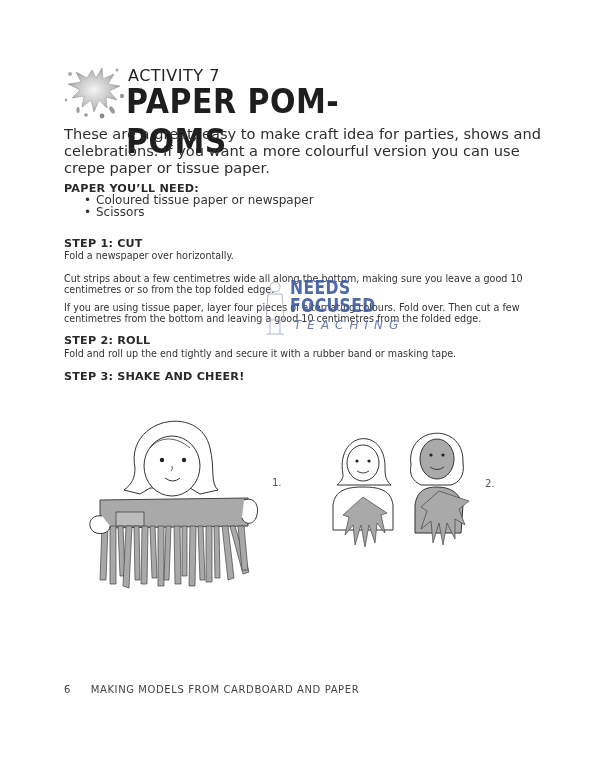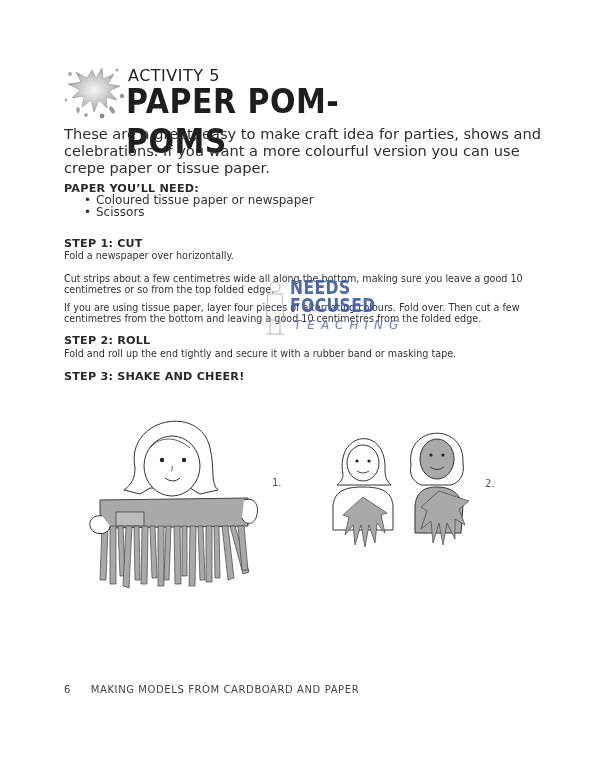--- a/index.html
+++ b/index.html
@@ -56,21 +56,21 @@
     <path d="M30 10 L34 18 L40 8 L41 19 L52 14 L46 24 L58 26 L47 31 L55 40 L44 37 L45 48 L37 40 L32 52 L29 40 L20 47 L22 36 L10 38 L18 30 L6 24 L19 22 L14 12 L25 18 Z" fill="url(#sg)" stroke="#999" stroke-width="0.6"></path>
     <circle cx="8" cy="14" r="2" fill="#aaa"></circle>
     <circle cx="55" cy="10" r="1.6" fill="#aaa"></circle>
     <circle cx="60" cy="36" r="2.2" fill="#999"></circle>
     <circle cx="24" cy="55" r="1.8" fill="#999"></circle>
     <circle cx="40" cy="56" r="2.4" fill="#888"></circle>
     <circle cx="4" cy="40" r="1.4" fill="#aaa"></circle>
     <ellipse cx="50" cy="50" rx="2.2" ry="4" fill="#999" transform="rotate(-30 50 50)"></ellipse>
     <ellipse cx="16" cy="50" rx="1.6" ry="3" fill="#999"></ellipse>
   </svg>
-  <div class="activity-label">ACTIVITY 5</div>
+  <div class="activity-label">ACTIVITY 7</div>
   <div class="activity-title">PAPER POM-POMS</div>
 </div>
 
 <div class="intro">These are a great, easy to make craft idea for parties, shows and celebrations. If you want a more colourful version you can use crepe paper or tissue paper.</div>
 
 <div class="section-head" style="top:182px">PAPER YOU’LL NEED:</div>
 <ul class="bullets">
   <li>Coloured tissue paper or newspaper</li>
   <li>Scissors</li>
 </ul>

